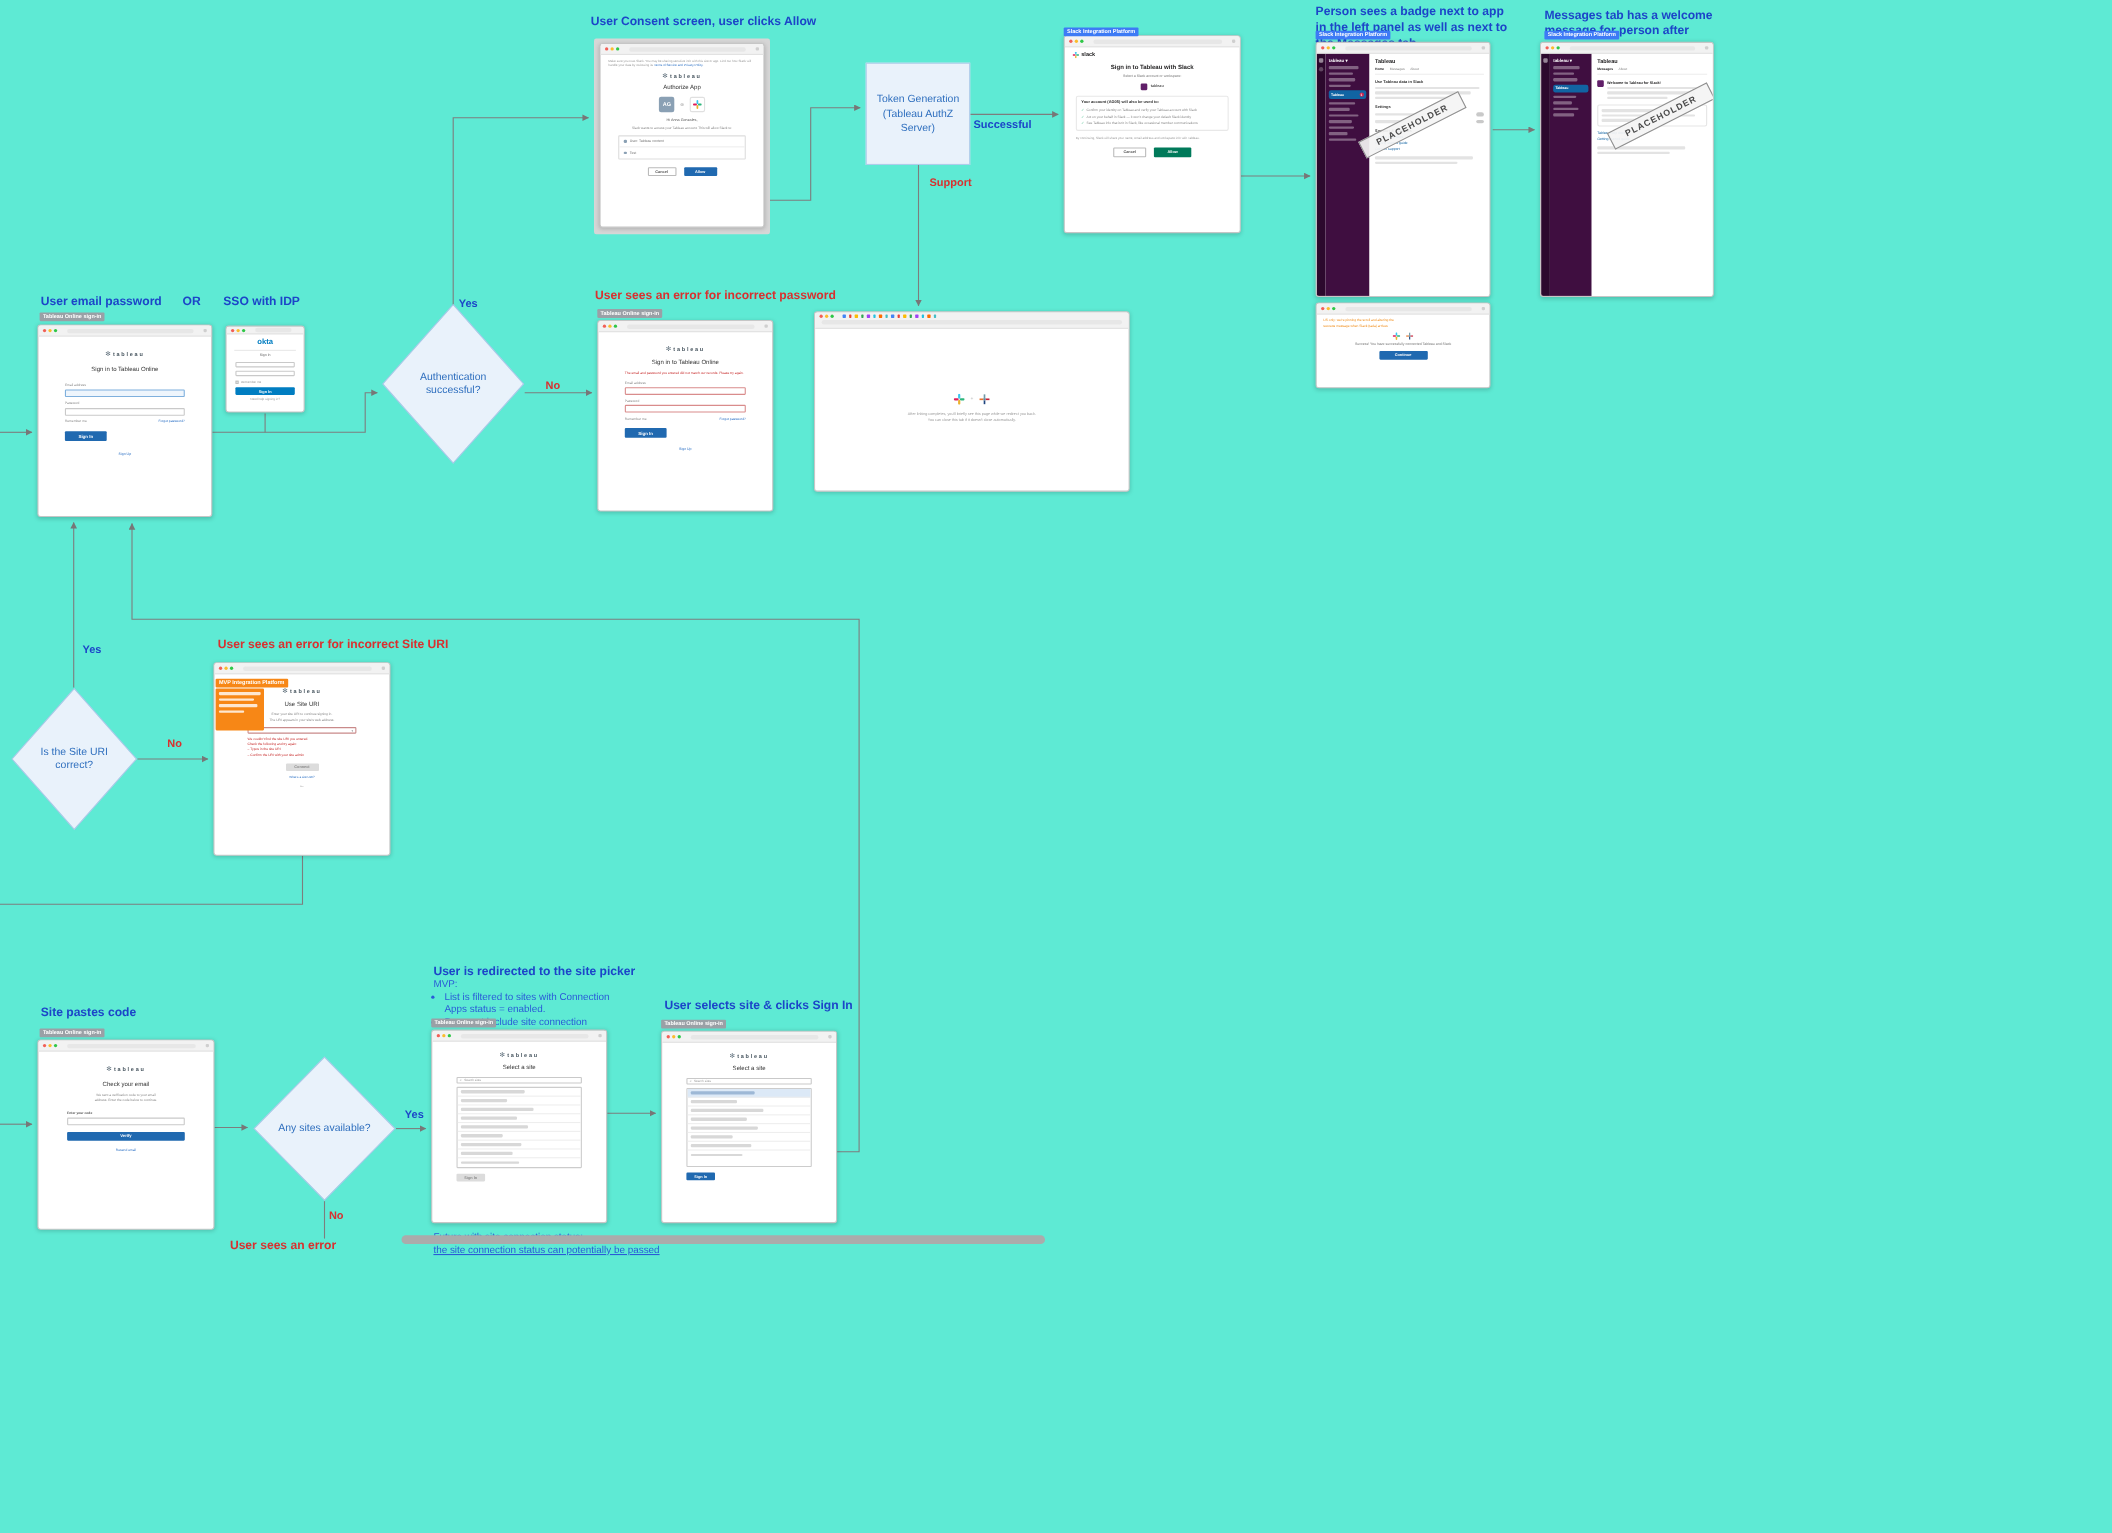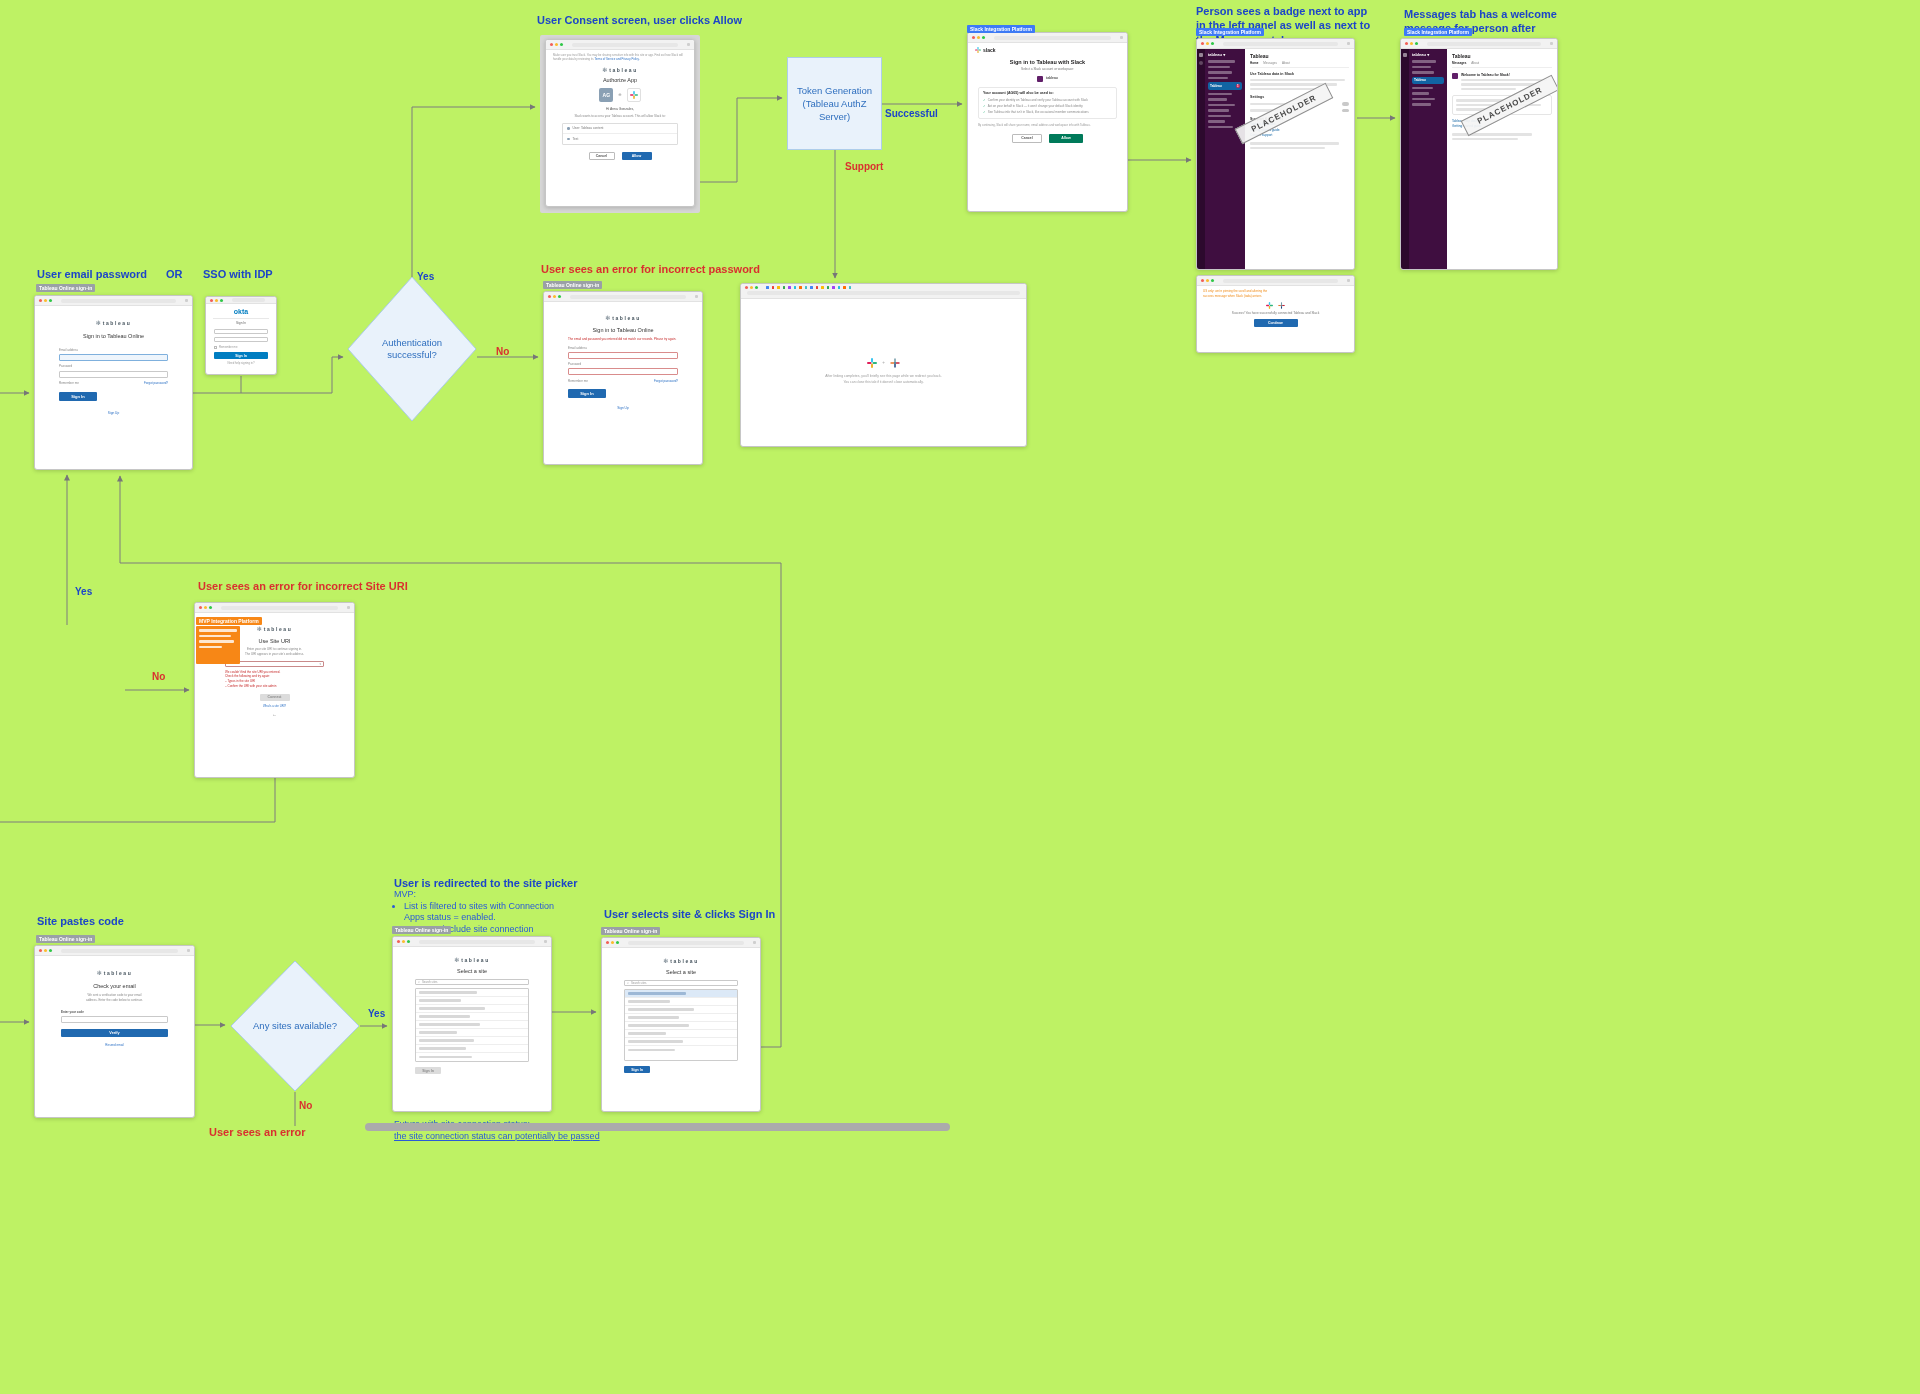--- a/index.html
+++ b/index.html
@@ -1,17 +1,17 @@
 <!DOCTYPE html>
 <html><head>
 <meta charset="utf-8">
 <style>
 *{margin:0;padding:0;box-sizing:border-box}
 html,body{width:1920px;height:1394px;background:#ffffff;font-family:"Liberation Sans",sans-serif;overflow:hidden}
-#canvas{position:relative;width:1920px;height:1394px;overflow:hidden;background:#bef264}
+#canvas{position:relative;width:1920px;height:1394px;overflow:hidden;background:#5eead4}
 .abs{position:absolute}
 .bl{position:absolute;color:#1c45c8;font-weight:700;font-size:11px;line-height:1.3}
 .rl{position:absolute;color:#d9302f;font-weight:700;font-size:11px;line-height:1.3}
 .yn{font-size:10px}
 svg.conn{position:absolute;left:0;top:0;pointer-events:none}
 .cl{fill:none;stroke:#7d7d7d;stroke-width:1}
 .bw{position:absolute;background:#fff;border:1px solid #c6c6c6;border-radius:3px;box-shadow:0 1px 4px rgba(0,0,0,.18);overflow:hidden}
 .chrome{height:10px;background:#f2f2f2;border-bottom:1px solid #e2e2e2;display:flex;align-items:center;gap:2px;padding:0 4px}
 .d{display:block;width:3px;height:3px;border-radius:50%}
 .d.r{background:#f26057}.d.y{background:#fbbc2e}.d.g{background:#30c748}
@@ -120,20 +120,26 @@
 <div class="rl yn" style="left:152px;top:670px">No</div>
 <div class="bl yn" style="left:368px;top:1007px">Yes</div>
 <div class="rl yn" style="left:299px;top:1099px">No</div>
 
 <div class="diamond" style="left:347px;top:276px;width:130px;height:146px">
   <svg width="130" height="146">
         <polygon points="65,1 129,73 65,145 1,73" fill="#e9f2fb" stroke="#a9c9e8"></polygon>
       </svg>
   <div class="dl">Authentication successful?</div>
 </div>
+<div class="diamond" style="left:10px;top:625px;width:115px;height:130px">
+  <svg width="115" height="130">
+        <polygon points="57.5,1 114,65 57.5,129 1,65" fill="#e9f2fb" stroke="#a9c9e8"></polygon>
+      </svg>
+  <div class="dl">Is the Site URI correct?</div>
+</div>
 <div class="diamond" style="left:230px;top:960px;width:130px;height:132px">
   <svg width="130" height="132">
         <polygon points="65,1 129,66 65,131 1,66" fill="#e9f2fb" stroke="#a9c9e8"></polygon>
       </svg>
   <div class="dl">Any sites available?</div>
 </div>
 
 <div class="token" style="left:787px;top:57px;width:95px;height:93px">
   <span>Token Generation (Tableau AuthZ Server)</span>
 </div>

